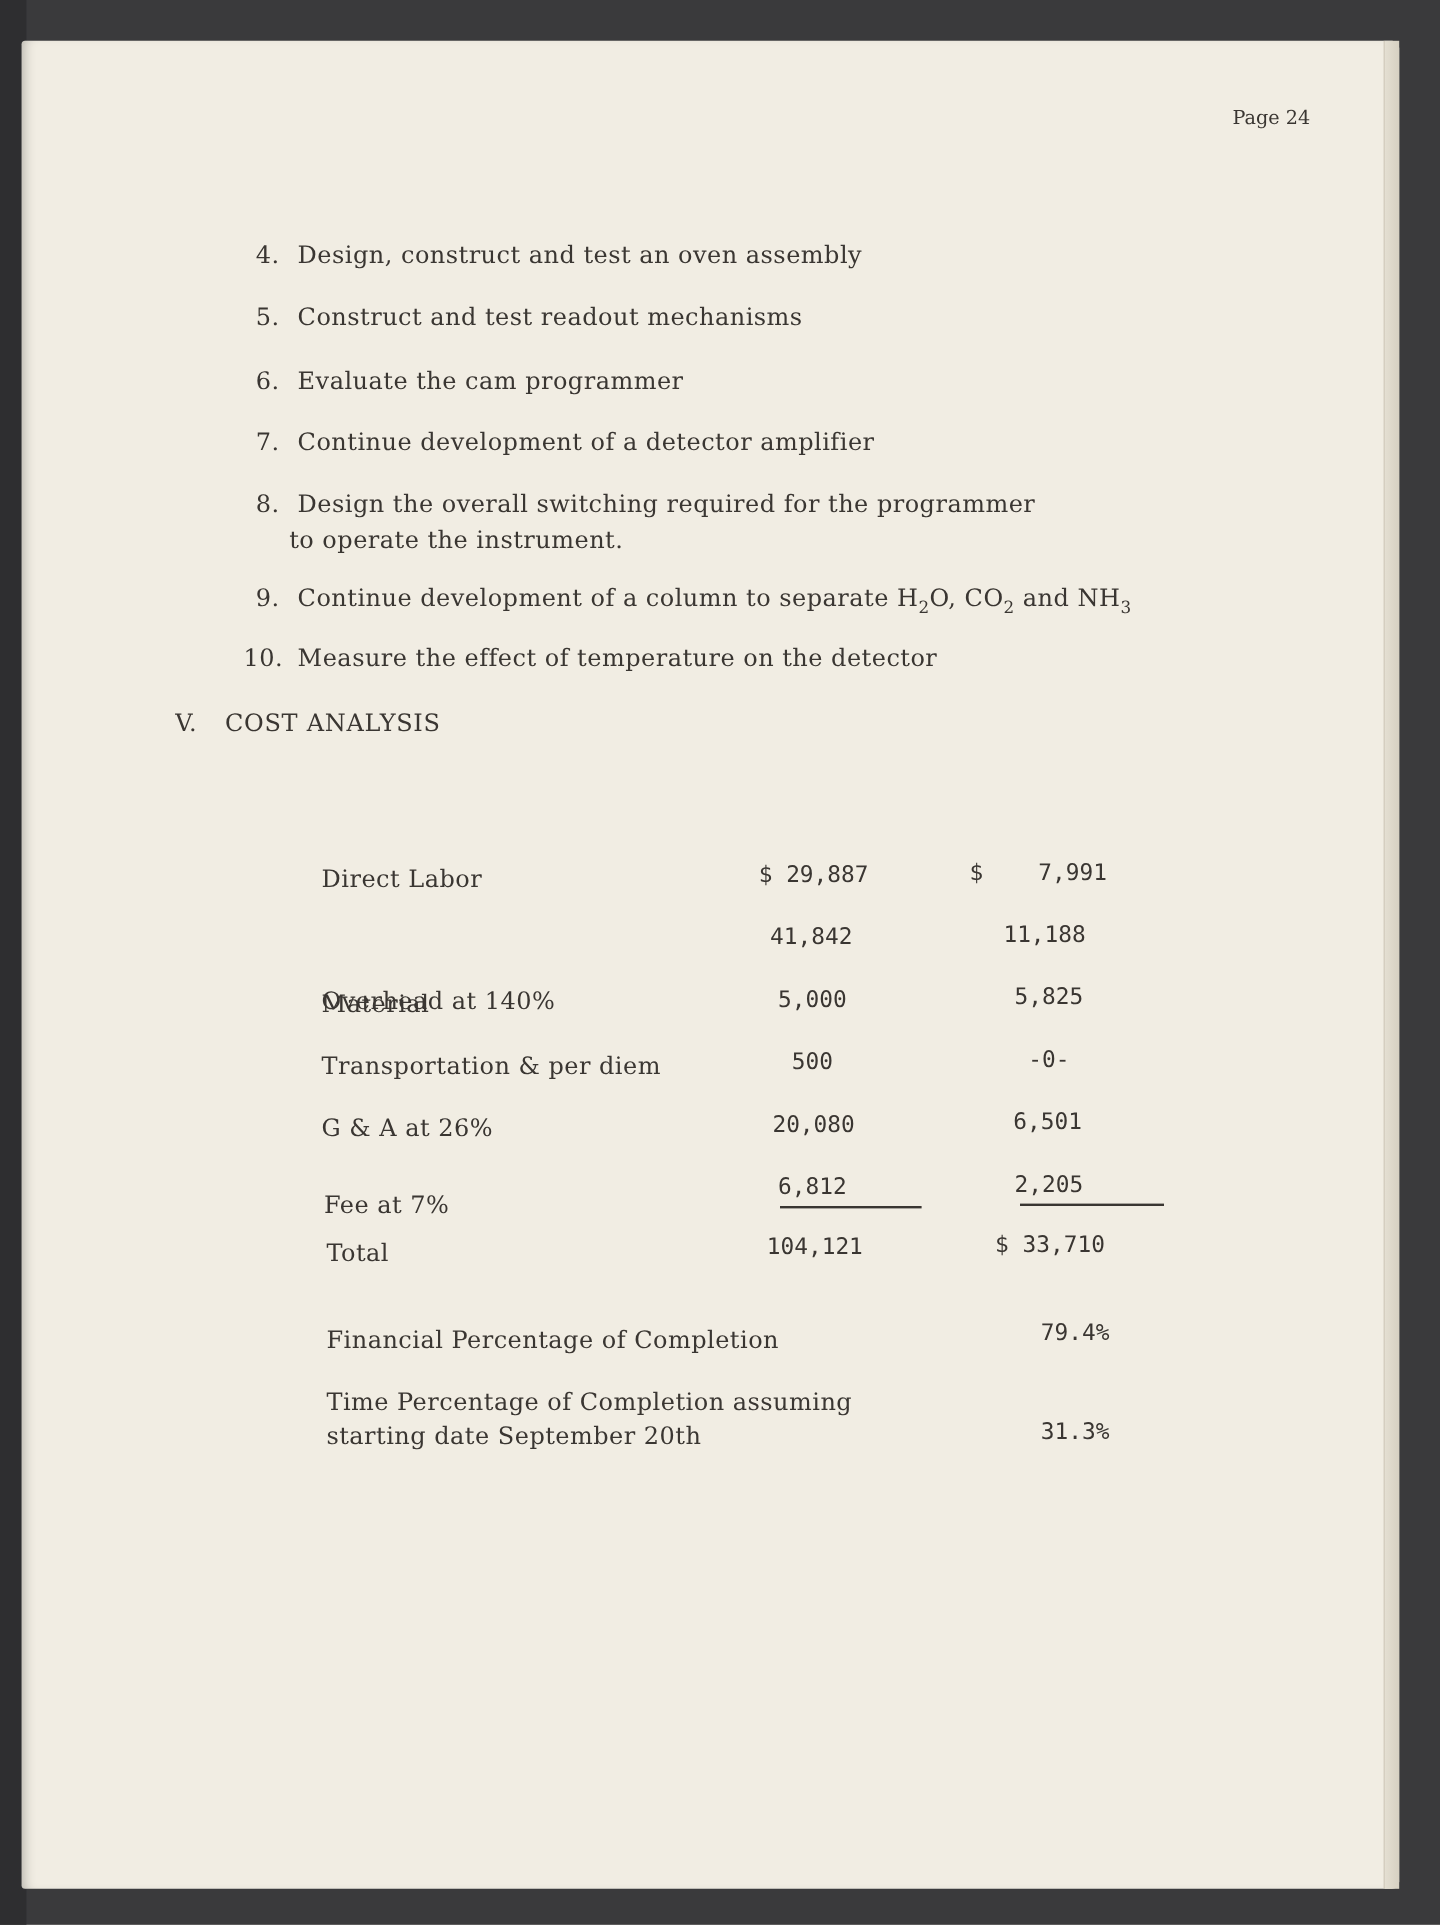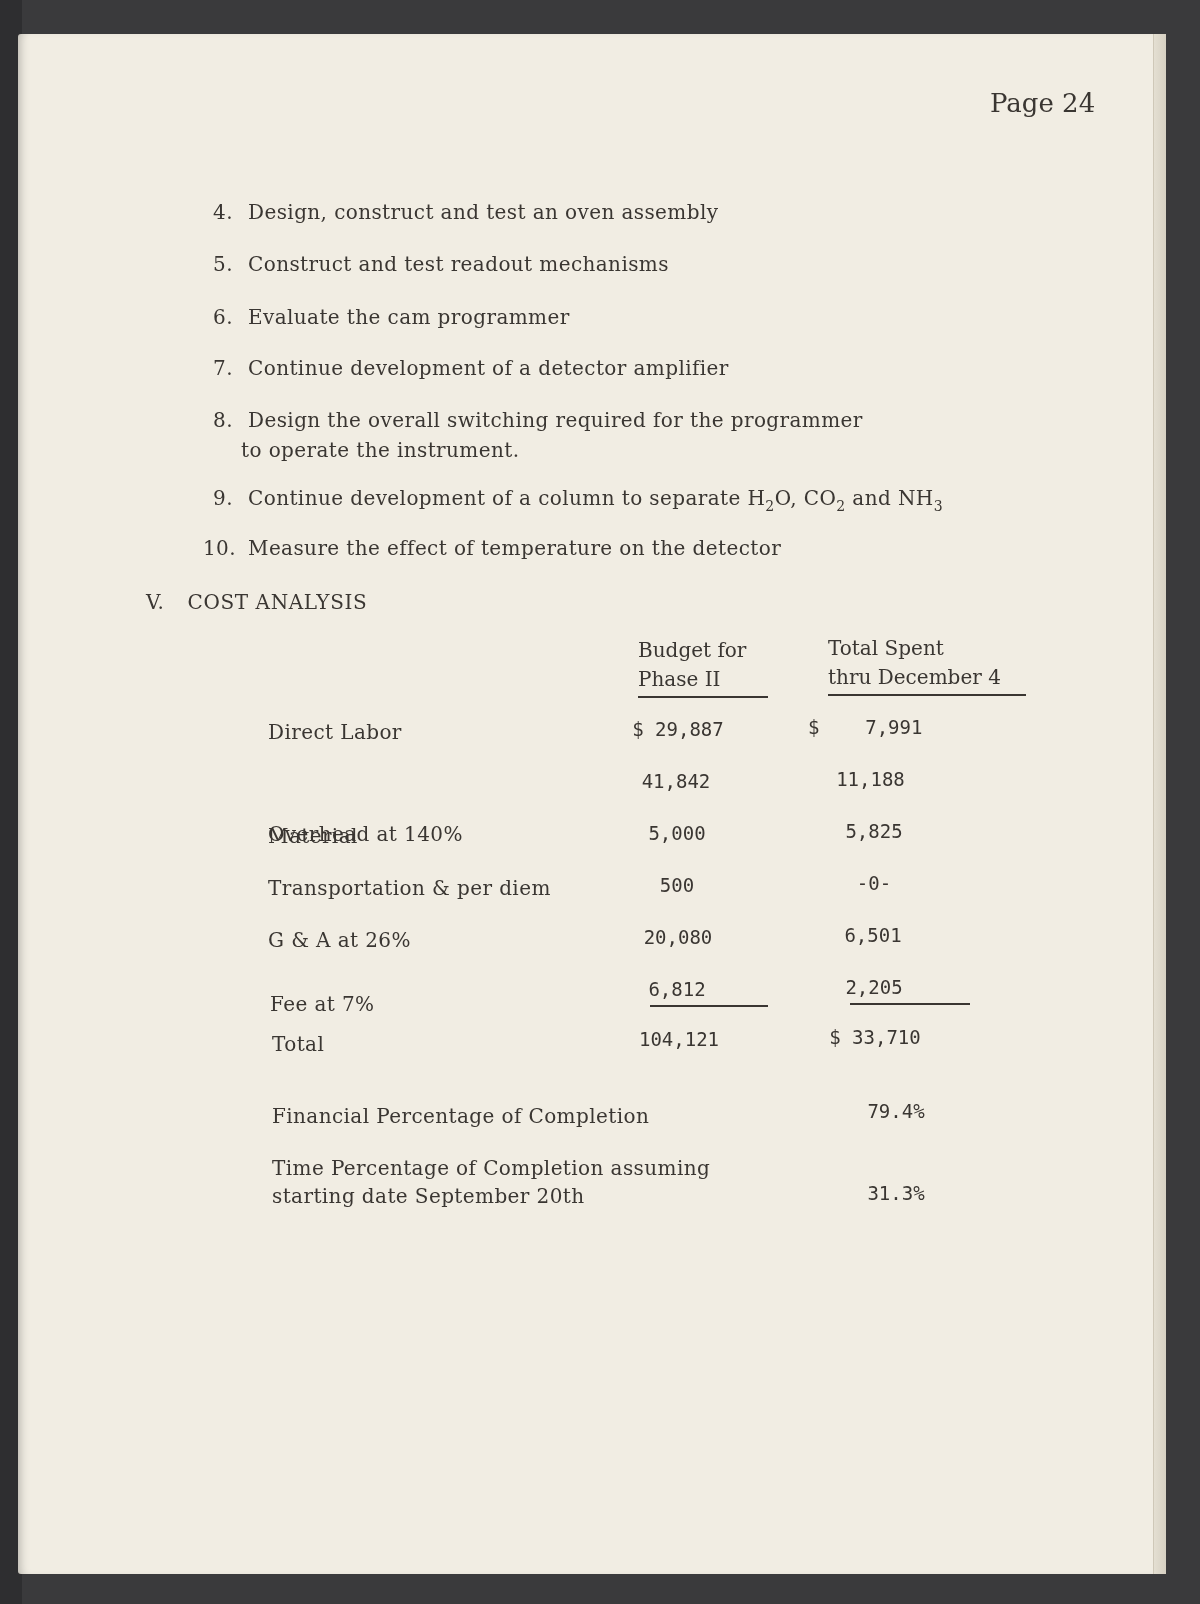--- a/index.html
+++ b/index.html
@@ -17,21 +17,21 @@
     background: #f1ede3;
     border-radius: 3px 6px 6px 3px;
     box-shadow: inset 8px 0 10px -6px rgba(0,0,0,0.25);
   }
   .page-edge {
     position: absolute; right: 0; top: 0; width: 12px; height: 100%;
     background: linear-gradient(to right, #e4dfd2, #d6d0c2);
     border-left: 1px solid #cfc8b8;
   }
   .abs { position: absolute; white-space: nowrap; }
-  .page-num { font-size: 26px; }
+  .page-num { font-size: 16px; margin-left: 37px; }
   .item { font-size: 20px; letter-spacing: 0.4px; }
   .item .num { position: absolute; width: 30px; text-align: right; }
   .item .txt { position: absolute; left: 45px; }
   .item .txt2 { position: absolute; left: 38px; top: 30px; }
   sub { font-size: 14px; vertical-align: -6px; }
   .section { font-size: 20px; letter-spacing: 0.6px; }
   .colhead { font-size: 20px; line-height: 29px; }
   .colhead .rule { border-top: 2px solid #3a3632; margin-top: 2px; }
   .lbl { font-size: 20px; letter-spacing: 0.4px; }
   .val { font-family: "DejaVu Sans Mono", monospace; font-size: 19px; text-align: center; }
@@ -74,30 +74,20 @@
   <div class="abs item" style="left:185px; top:502px;">
     <span class="num">10.</span>
     <span class="txt">Measure the effect of temperature on the detector</span>
   </div>
 
   <div class="abs section" style="left:128px; top:556px;">
     <span>V.</span>
     <span style="margin-left:16px;">COST ANALYSIS</span>
   </div>
 
-  <div class="abs colhead" style="left:620px; top:602px; width:130px;">
-    <div>Budget for</div>
-    <div>Phase II</div>
-    <div class="rule"></div>
-  </div>
-  <div class="abs colhead" style="left:810px; top:600px; width:198px;">
-    <div>Total Spent</div>
-    <div>thru December 4</div>
-    <div class="rule"></div>
-  </div>
 
   <div class="abs lbl" style="left:250px; top:686px;">Direct Labor</div>
   <div class="abs val" style="left:600px; top:684px; width:120px;">$ 29,887</div>
   <div class="abs val" style="left:790px; top:682px; width:125px; text-align:left; white-space:pre;">$    7,991</div>
 
   <div class="abs lbl" style="left:250px; top:766px;margin-top:22px;">Overhead at 140%</div>
   <div class="abs val" style="left:600px; top:736px; width:116px;">41,842</div>
   <div class="abs val" style="left:790px; top:734px; width:125px;">11,188</div>
 
   <div class="abs lbl" style="left:250px; top:790px;">Material</div>

